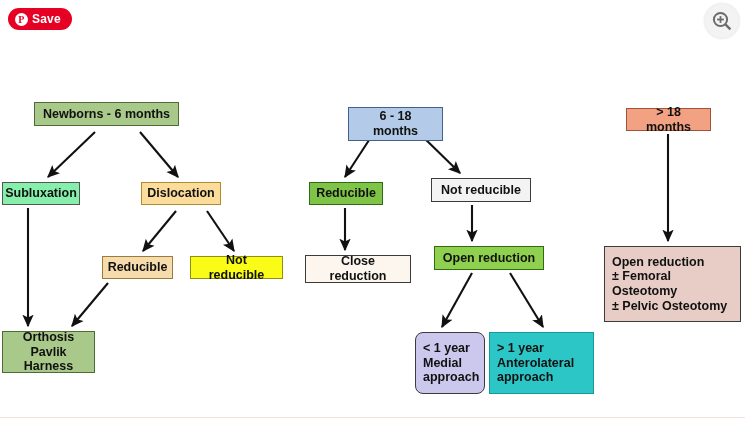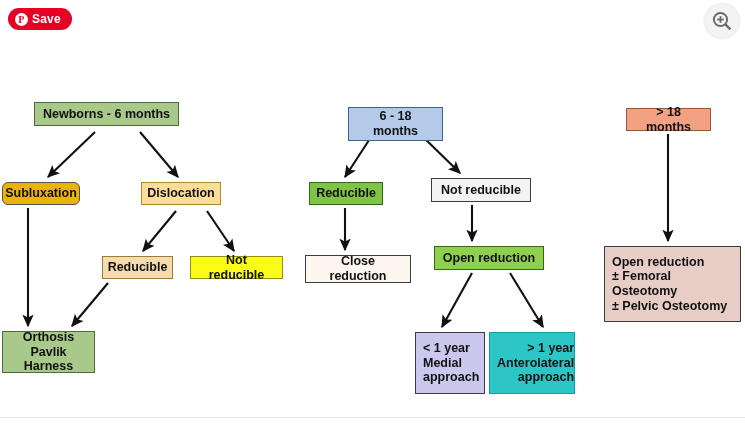--- a/index.html
+++ b/index.html
@@ -72,35 +72,35 @@
         <line x1="420" y1="134" x2="460" y2="173" marker-end="url(#ah)"></line>
         <line x1="345" y1="208" x2="345" y2="250" marker-end="url(#ah)"></line>
         <line x1="472" y1="205" x2="472" y2="241" marker-end="url(#ah)"></line>
         <line x1="472" y1="273" x2="442" y2="327" marker-end="url(#ah)"></line>
         <line x1="510" y1="273" x2="543" y2="327" marker-end="url(#ah)"></line>
         <line x1="668" y1="134" x2="668" y2="241" marker-end="url(#ah)"></line>
       </g>
   </svg>
   <div id="node-layer">
       <div class="node center" style="left: 34px; top: 102px; width: 145px; height: 24px; background: rgb(169, 201, 138); border-color: rgb(78, 107, 56);">Newborns - 6 months</div>
-      <div class="node center" style="left: 2px; top: 182px; width: 78px; height: 23px; background: #eab308; border-color: rgb(85, 85, 85); border-radius: 6px;">Subluxation</div>
+      <div class="node center" style="left: 2px; top: 182px; width: 78px; height: 23px; background: #86efac; border-color: rgb(85, 85, 85);">Subluxation</div>
       <div class="node center" style="left: 141px; top: 182px; width: 80px; height: 23px; background: rgb(251, 220, 154); border-color: rgb(176, 138, 46);">Dislocation</div>
       <div class="node center" style="left: 102px; top: 256px; width: 71px; height: 23px; background: rgb(246, 220, 173); border-color: rgb(154, 123, 58);">Reducible</div>
       <div class="node center" style="left: 190px; top: 256px; width: 93px; height: 23px; background: rgb(251, 251, 24); border-color: rgb(143, 143, 17);">Not reducible</div>
       <div class="node center" style="left: 2px; top: 331px; width: 93px; height: 42px; background: rgb(169, 201, 138); border-color: rgb(78, 107, 56); text-align: center;">Orthosis
 Pavlik Harness</div>
       <div class="node center" style="left: 348px; top: 107px; width: 95px; height: 34px; background: rgb(179, 203, 232); border-color: rgb(64, 97, 140);">6 - 18 months</div>
       <div class="node center" style="left: 309px; top: 182px; width: 74px; height: 23px; background: rgb(127, 196, 71); border-color: rgb(47, 107, 23);">Reducible</div>
       <div class="node center" style="left: 431px; top: 178px; width: 100px; height: 24px; background: rgb(243, 243, 243); border-color: rgb(59, 59, 59);">Not reducible</div>
       <div class="node center" style="left: 305px; top: 255px; width: 106px; height: 28px; background: rgb(253, 246, 239); border-color: rgb(59, 59, 59);">Close reduction</div>
       <div class="node center" style="left: 434px; top: 246px; width: 110px; height: 24px; background: rgb(143, 209, 79); border-color: rgb(47, 107, 23);">Open reduction</div>
-      <div class="node left" style="left: 415px; top: 332px; width: 70px; height: 62px; background: rgb(204, 199, 237); border-color: rgb(59, 59, 59);">&lt; 1 year
+      <div class="node left" style="left: 415px; top: 332px; width: 70px; height: 62px; background: rgb(204, 199, 237); border-color: rgb(59, 59, 59); border-radius: 8px;">&lt; 1 year
 Medial
 approach</div>
-      <div class="node left" style="left: 489px; top: 332px; width: 86px; height: 62px; background: rgb(44, 198, 198); border-color: rgb(21, 155, 155); text-align: right;">&gt; 1 year
+      <div class="node left" style="left: 489px; top: 332px; width: 105px; height: 62px; background: rgb(44, 198, 198); border-color: rgb(21, 155, 155);">&gt; 1 year
 Anterolateral
 approach</div>
       <div class="node center" style="left: 626px; top: 108px; width: 85px; height: 23px; background: rgb(243, 161, 131); border-color: rgb(160, 84, 54);">&gt; 18 months</div>
       <div class="node left" style="left: 604px; top: 246px; width: 137px; height: 76px; background: rgb(232, 205, 198); border-color: rgb(59, 59, 59);">Open reduction
 ± Femoral Osteotomy
 ± Pelvic Osteotomy</div>
     </div>
 </div>
 
 <div id="pin-save">

